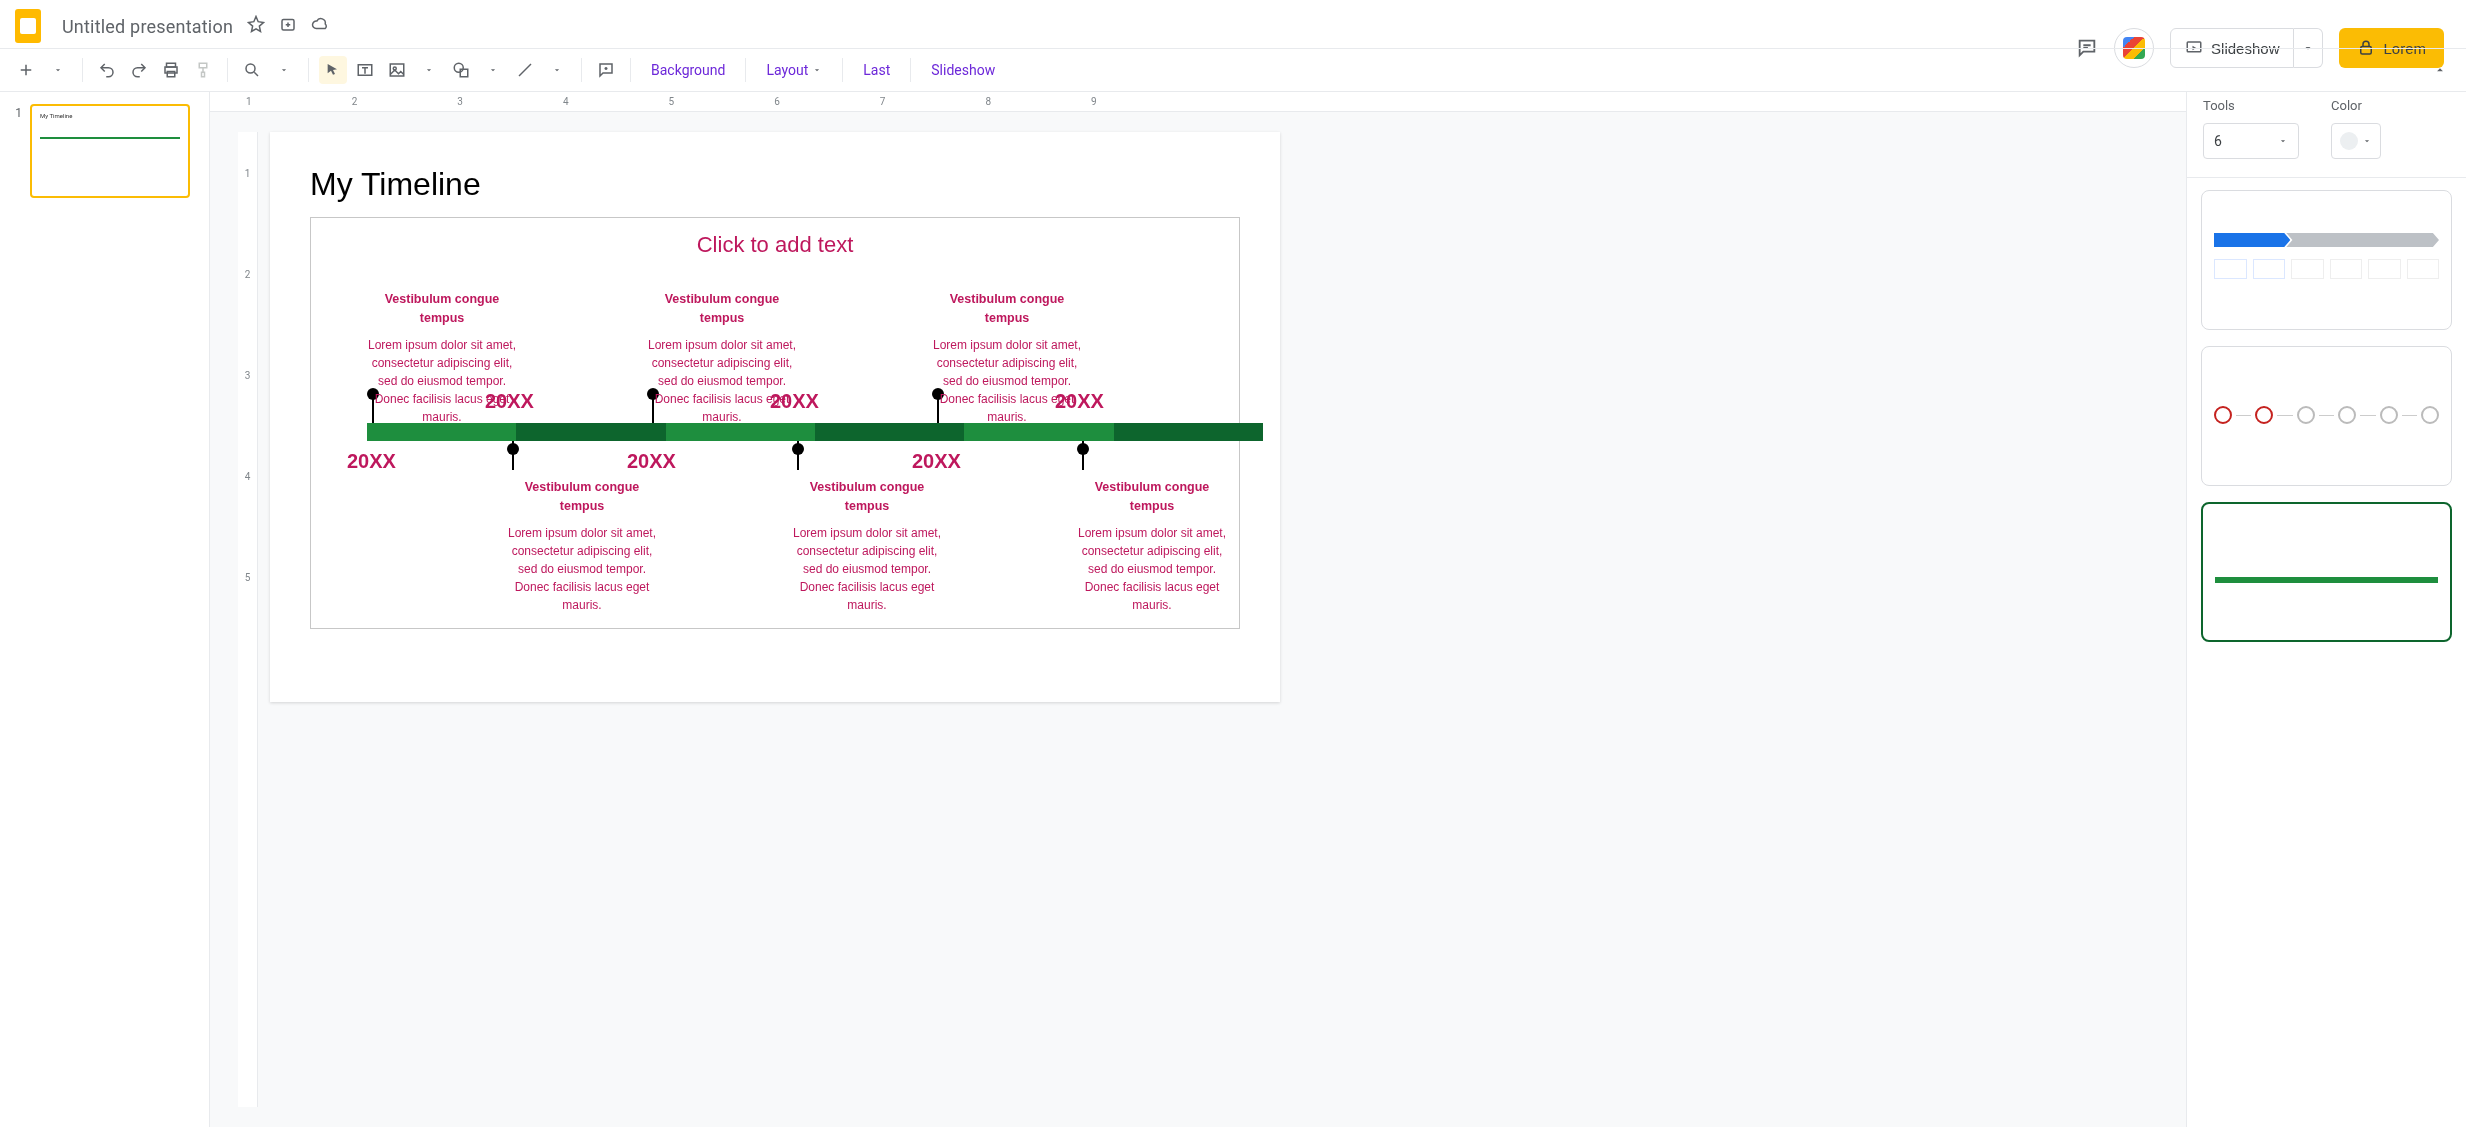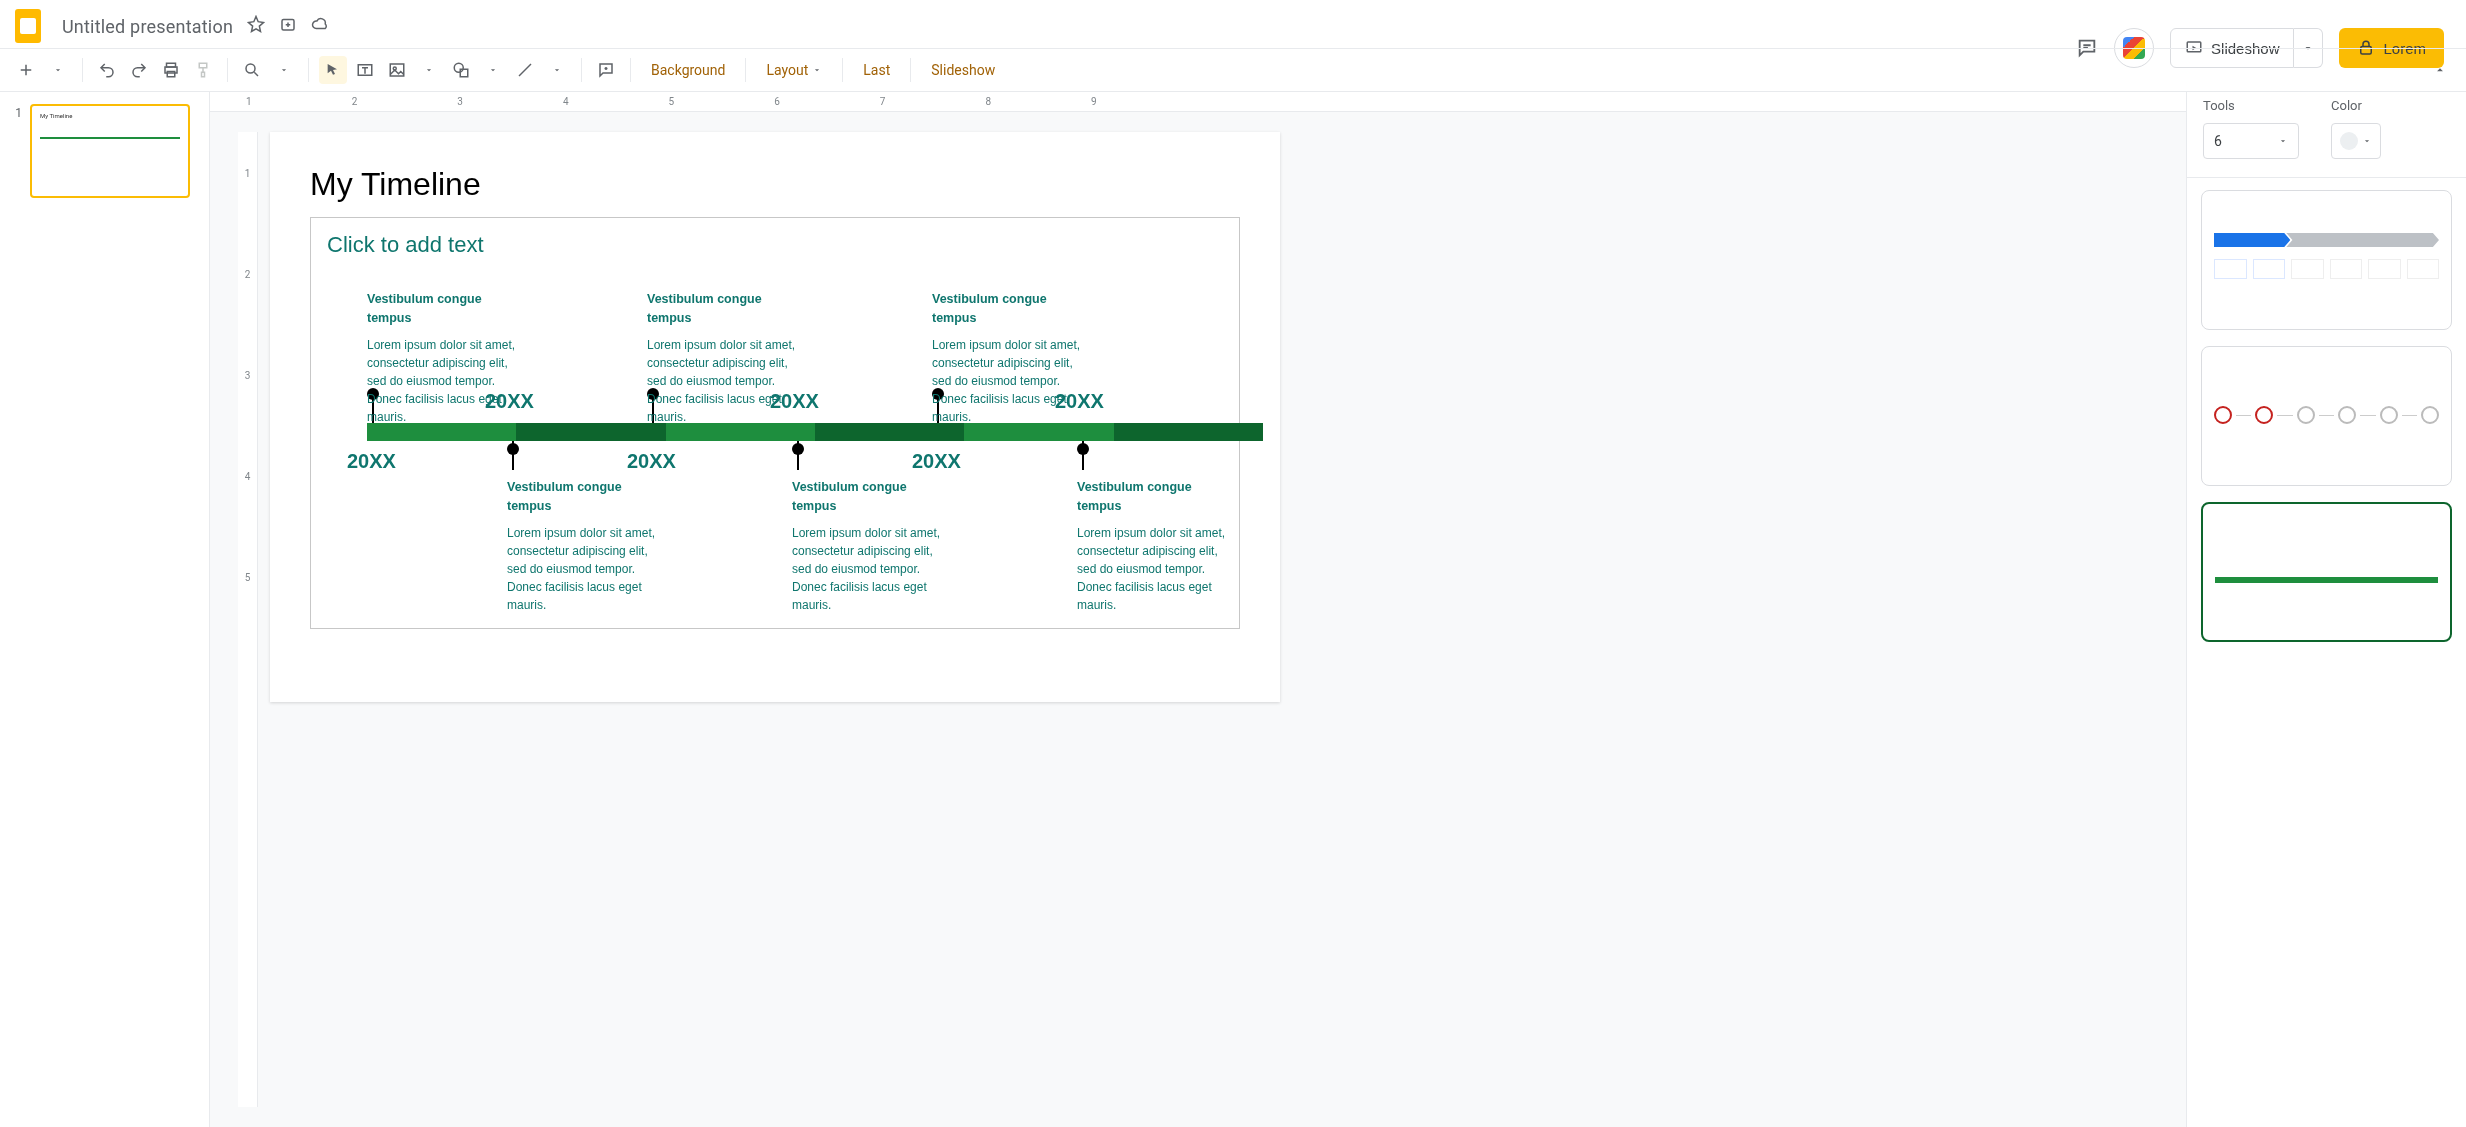--- a/index.html
+++ b/index.html
@@ -41,21 +41,21 @@
   .menu-row span { cursor:pointer; }
   .last-edit { color:#5f6368; text-decoration:underline; cursor:pointer; }
 
   
   .toolbar {
     height:44px; border-top:1px solid #e8eaed; border-bottom:1px solid #e8eaed;
     display:flex; align-items:center; gap:4px; padding:0 12px; font-size:14px; color:#5f6368;
   }
   .tb-btn { min-width:28px; height:28px; display:flex; align-items:center; justify-content:center; border-radius:4px; cursor:pointer; padding:0 4px; }
   .tb-sep { width:1px; height:24px; background:#e8eaed; margin:0 6px; }
-  .tb-text-btn { padding:0 10px; height:28px; display:flex; align-items:center; border-radius:4px; cursor:pointer; color:#a16207; }
+  .tb-text-btn { padding:0 10px; height:28px; display:flex; align-items:center; border-radius:4px; cursor:pointer; color:#6d28d9; }
   .tb-selected { background:#fef7e0; }
   .tb-collapse { margin-left:auto; }
 
   
   .main { flex:1; display:flex; min-height:0; }
 
   
   .filmstrip { width:210px; border-right:1px solid #e8eaed; padding:12px 10px; overflow:auto; }
   .thumb-wrap { display:flex; gap:8px; }
   .thumb-num { font-size:12px; color:#5f6368; width:12px; text-align:right; padding-top:2px; }
@@ -69,21 +69,21 @@
   
   .canvas-area { flex:1; min-width:0; display:flex; flex-direction:column; background:#f8f9fa; overflow:hidden; position:relative; }
   .hruler { height:20px; background:#fff; border-bottom:1px solid #e8eaed; font-size:10px; color:#80868b; padding-left:36px; display:flex; align-items:center; gap:100px; }
   .canvas-scroll { flex:1; overflow:auto; padding:20px 0 20px 28px; display:flex; }
   .vruler { width:20px; background:#fff; border-right:1px solid #e8eaed; font-size:10px; color:#80868b; display:flex; flex-direction:column; align-items:center; padding-top:36px; gap:90px; }
   .slide {
     width:1010px; height:570px; background:#fff; box-shadow:0 1px 3px rgba(0,0,0,.15); margin-left:12px;
     padding:34px 40px; font-family:Arial, sans-serif; color:#000;
   }
   .slide h1 { font-size:32px; font-weight:400; margin-bottom:14px; }
-  .subtitle-box { border:1px solid #c7c7c7; padding:14px 16px 30px 16px; color:#0f766e; font-size:22px; }
+  .subtitle-box { border:1px solid #c7c7c7; padding:14px 16px 30px 16px; color:#be185d; font-size:22px;text-align:center; }
   .timeline-canvas { position:relative; height:320px; margin-top:20px; }
   .tl-bar { position:absolute; left:40px; right:-40px; top:145px; height:18px; display:flex; }
   .tl-seg { flex:1; }
   .g1{background:#1e8e3e}.g2{background:#0d652d}.g3{background:#1e8e3e}.g4{background:#0d652d}.g5{background:#1e8e3e}.g6{background:#0d652d}
   .node {
     position:absolute; width:12px; height:12px; background:#000; border-radius:50%;
   }
   .stem { position:absolute; width:2px; background:#000; }
   .yr { position:absolute; font-size:20px; font-weight:600; }
   .card { position:absolute; width:150px; font-size:12px; line-height:1.5; }

